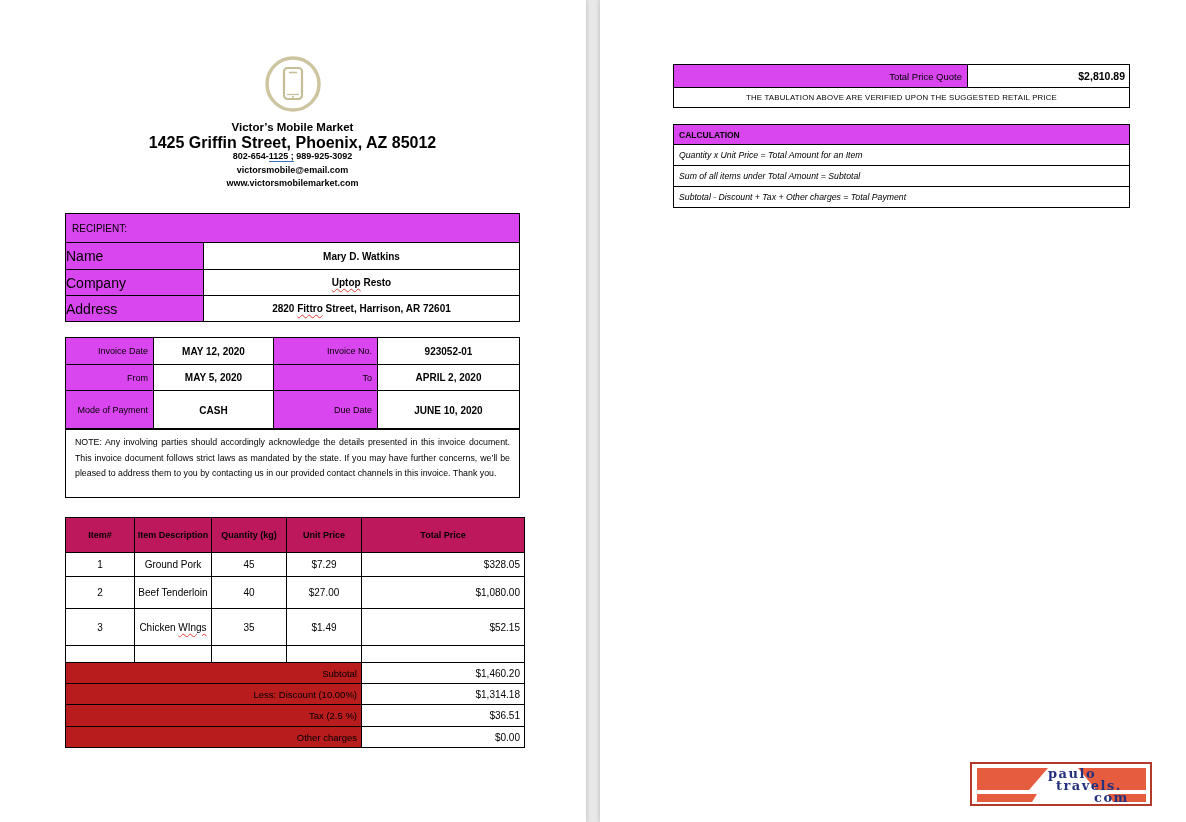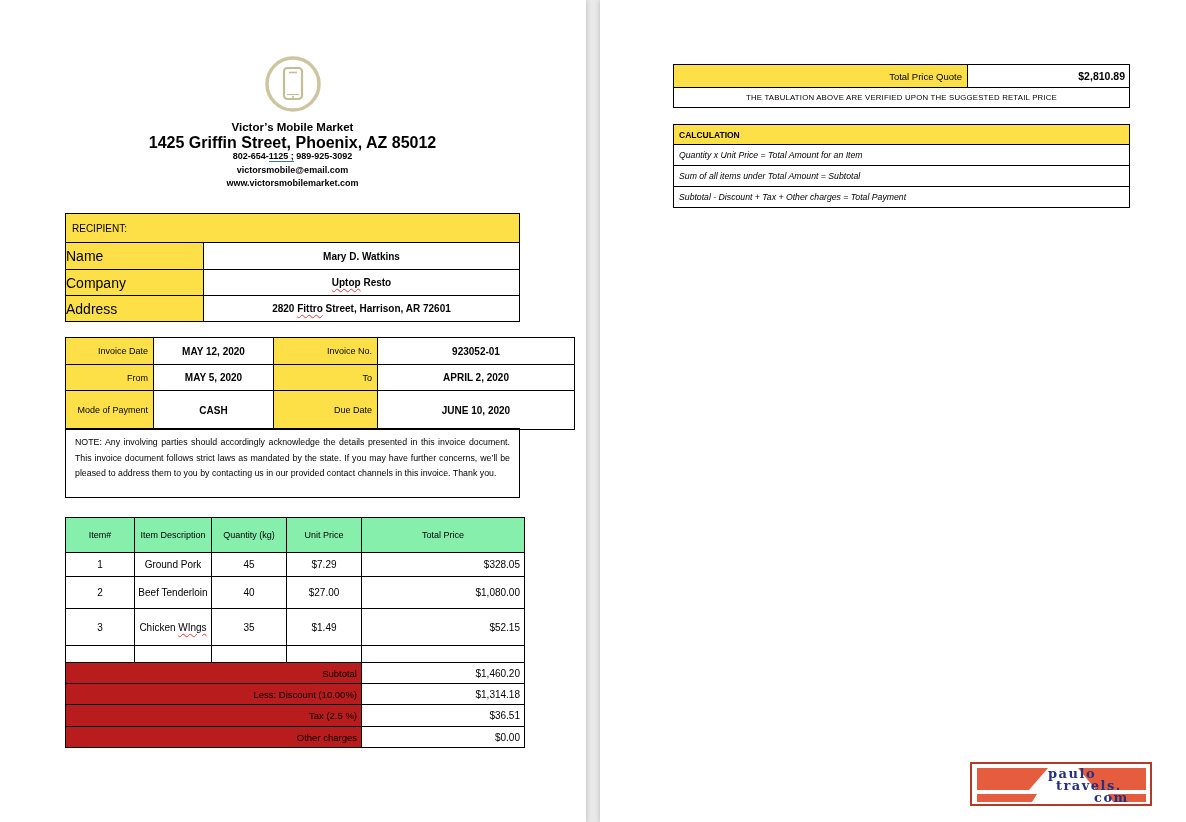--- a/index.html
+++ b/index.html
@@ -23,45 +23,45 @@
   .brand-icon { margin:0 auto 3px; width:60px; height:62px; }
   .company-name    { font-size:11.5px; font-weight:bold; line-height:16px; }
   .company-address { font-size:16px;   font-weight:bold; line-height:15px; }
   .company-phone, .company-email, .company-website
                    { font-size:9px;    font-weight:bold; line-height:13.5px; }
   .phone-link { border-bottom:1.5px solid #3b6fb6; }
 
   
   table { border-collapse:collapse; table-layout:fixed; position:absolute; }
   td, th { border:1px solid #000; overflow:hidden; }
-  .tan { background:#fde047; }
+  .tan { background:#d946ef; }
 
   
   .recipient-table { left:65px; top:213px; width:455px; }
   .recipient-table .rt-head td { height:29px; font-size:10px; padding-left:6px; text-align:left; vertical-align:middle; }
   .recipient-table .lbl { width:138px; height:26px; font-size:14px; text-align:left; padding-right:5px; vertical-align:middle; }
   .recipient-table .val { font-size:10px; font-weight:bold; text-align:center; vertical-align:middle; }
   .rt-name td { height:27px; }
 
   
-  .invoice-table { left:65px; top:337px; width:510px; }
+  .invoice-table { left:65px; top:337px; width:455px; }
   .invoice-table .lbl { font-size:9px; text-align:right; padding-right:5px; vertical-align:middle; line-height:12px; }
   .invoice-table .val { font-size:10px; font-weight:bold; text-align:center; vertical-align:middle; }
   .iv-r1 td { height:27px; } .iv-r2 td { height:26px; } .iv-r3 td { height:39px; }
 
   
   .note {
     position:absolute; left:65px; top:428px; width:455px; height:70px;
     border:1px solid #000; padding:6px 9px 0 9px;
     font-size:8.8px; line-height:15.6px; text-align:justify;
   }
 
   
   .items-table { left:65px; top:517px; width:460px; }
-  .items-table th { background:#86efac; font-weight:normal; font-size:9px; text-align:center; vertical-align:middle; line-height:13px; }
+  .items-table th { background:#be185d; font-weight:bold; font-size:9px; text-align:center; vertical-align:middle; line-height:13px; }
   .items-table .hrow th { height:35px; }
   .items-table td { font-size:10px; text-align:center; vertical-align:middle; line-height:13px; }
   .items-table td.money { text-align:right; padding-right:4px; }
   .it-r1 td { height:24px; } .it-r2 td { height:32px; } .it-r3 td { height:37px; } .it-r4 td { height:17px; }
   .items-table .trow .tlbl { background:#b91c1c; font-size:9.5px; text-align:right; padding-right:4px; vertical-align:middle; }
   .items-table .trow td { height:21px; }
   .items-table .trow-tax td { height:22px; }
 
   .wavy { text-decoration:underline; text-decoration-style:wavy; text-decoration-color:#e03c31; text-decoration-thickness:1px; text-underline-offset:2px; }
 

